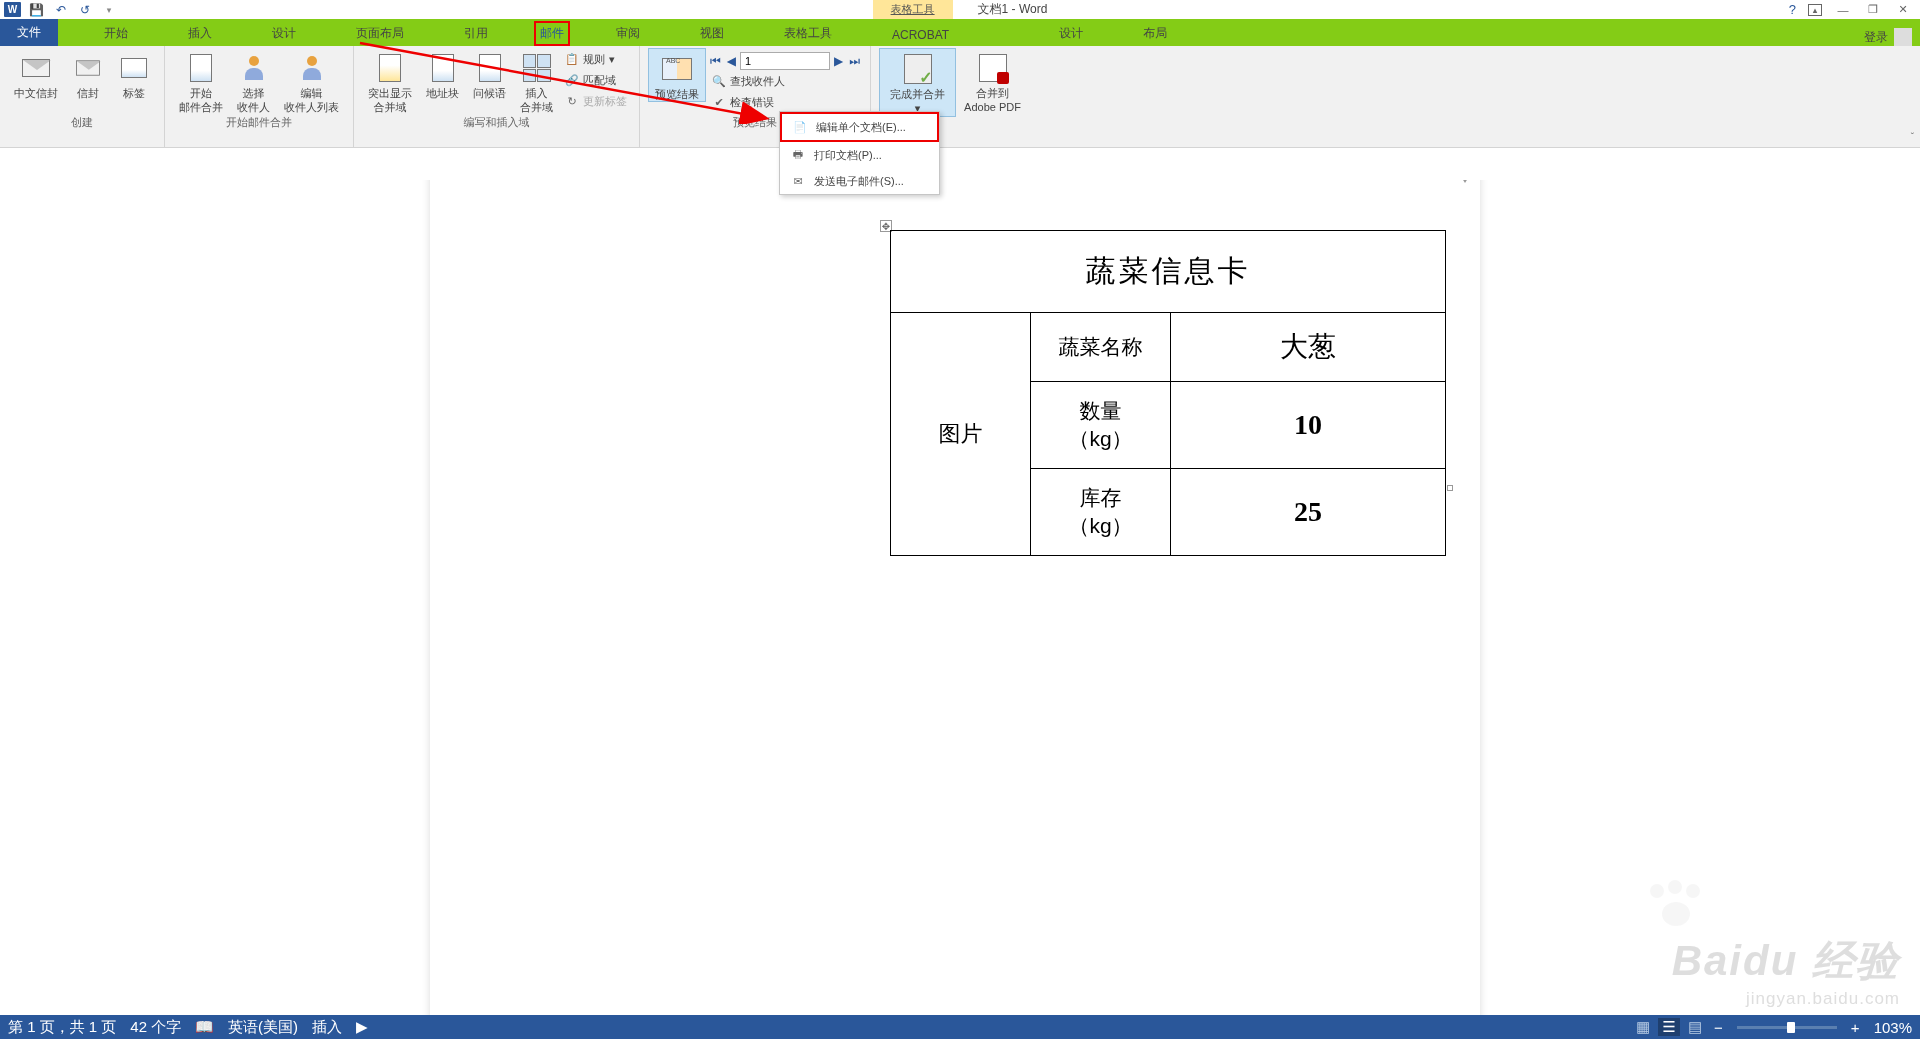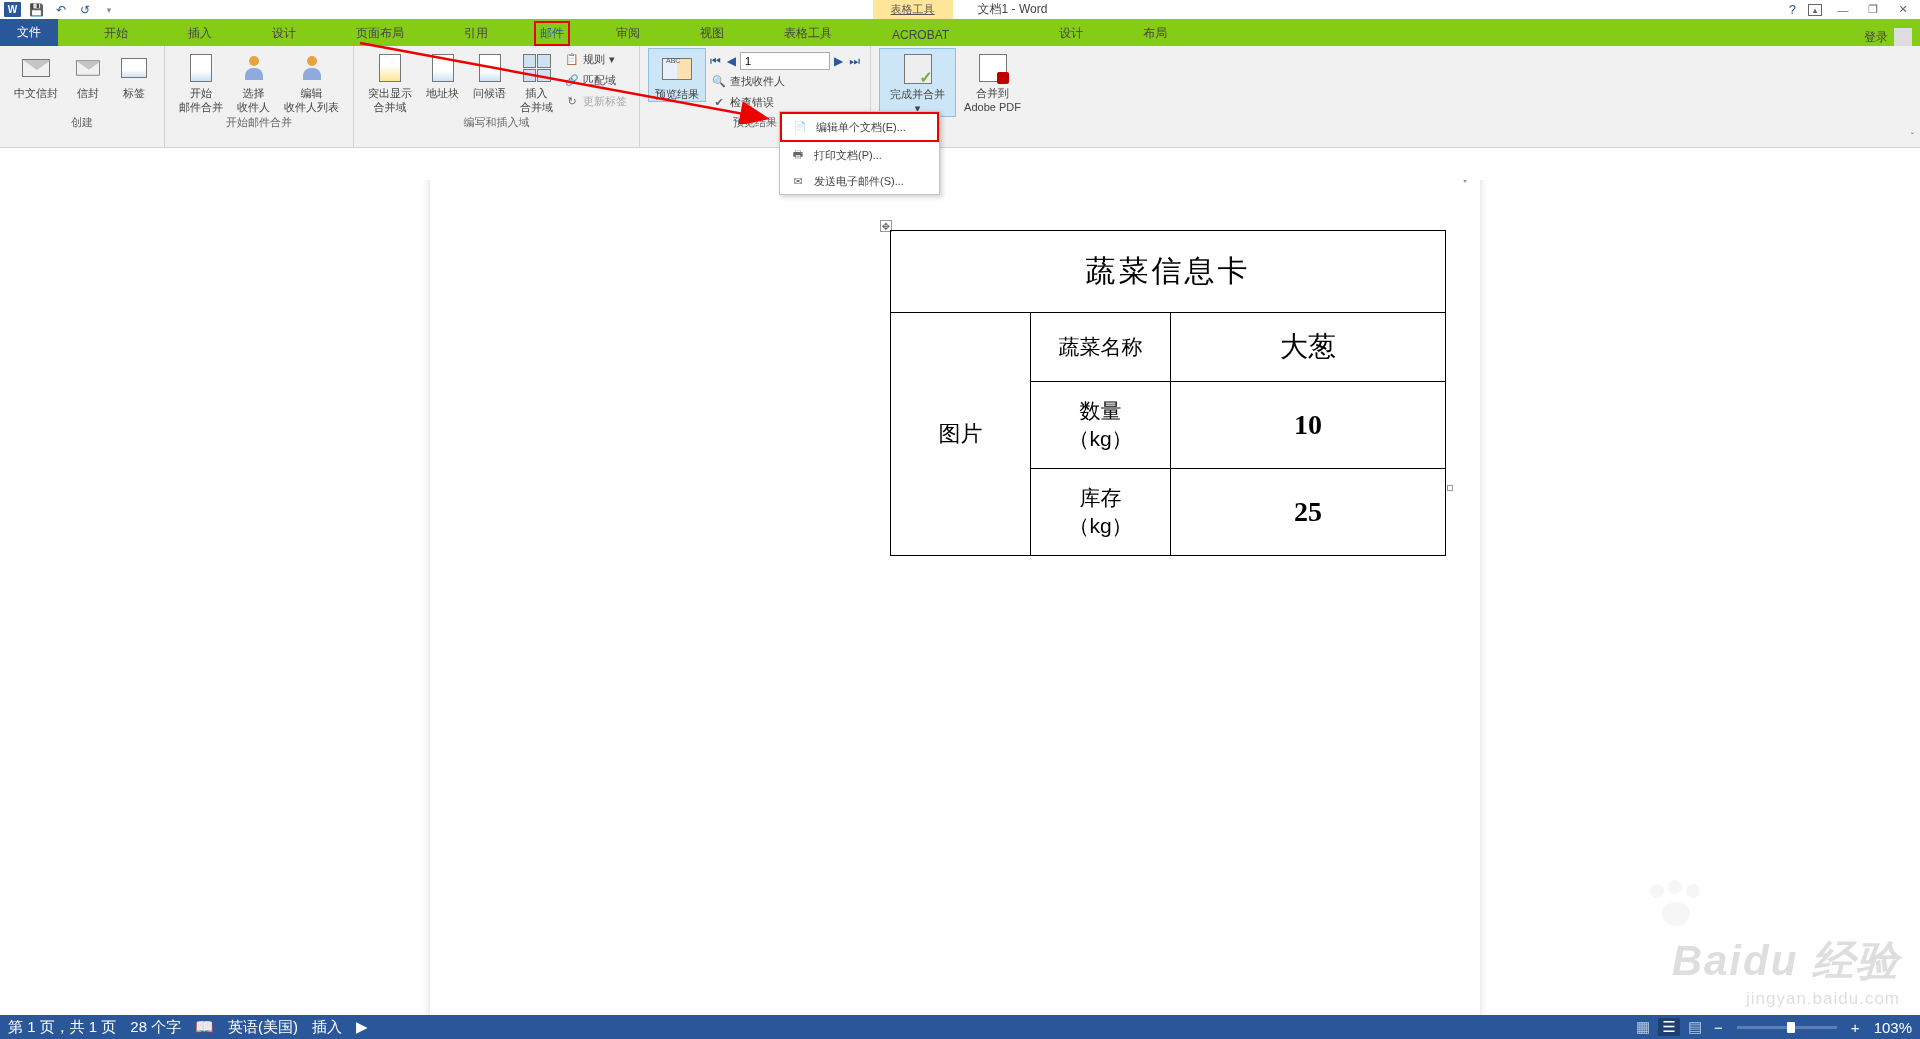--- a/index.html
+++ b/index.html
@@ -357,21 +357,21 @@
   <div class="pad" style="width:14px;height:14px;top:0;left:46px;"></div>
   <div class="pad" style="width:28px;height:24px;top:18px;left:22px;"></div>
 </div>
 <div class="watermark">
   <span>Baidu 经验</span>
   <span class="sub">jingyan.baidu.com</span>
 </div>
 
 <div class="status-bar">
   <div class="seg">第 1 页，共 1 页</div>
-  <div class="seg">28 个字</div>
+  <div class="seg">42 个字</div>
   <div class="seg">📖</div>
   <div class="seg">英语(美国)</div>
   <div class="seg">插入</div>
   <div class="seg">▶</div>
   <div class="right">
     <div class="view-btn">▦</div>
     <div class="view-btn active">☰</div>
     <div class="view-btn">▤</div>
     <span style="padding:0 4px;">−</span>
     <div class="zoom-slider">

